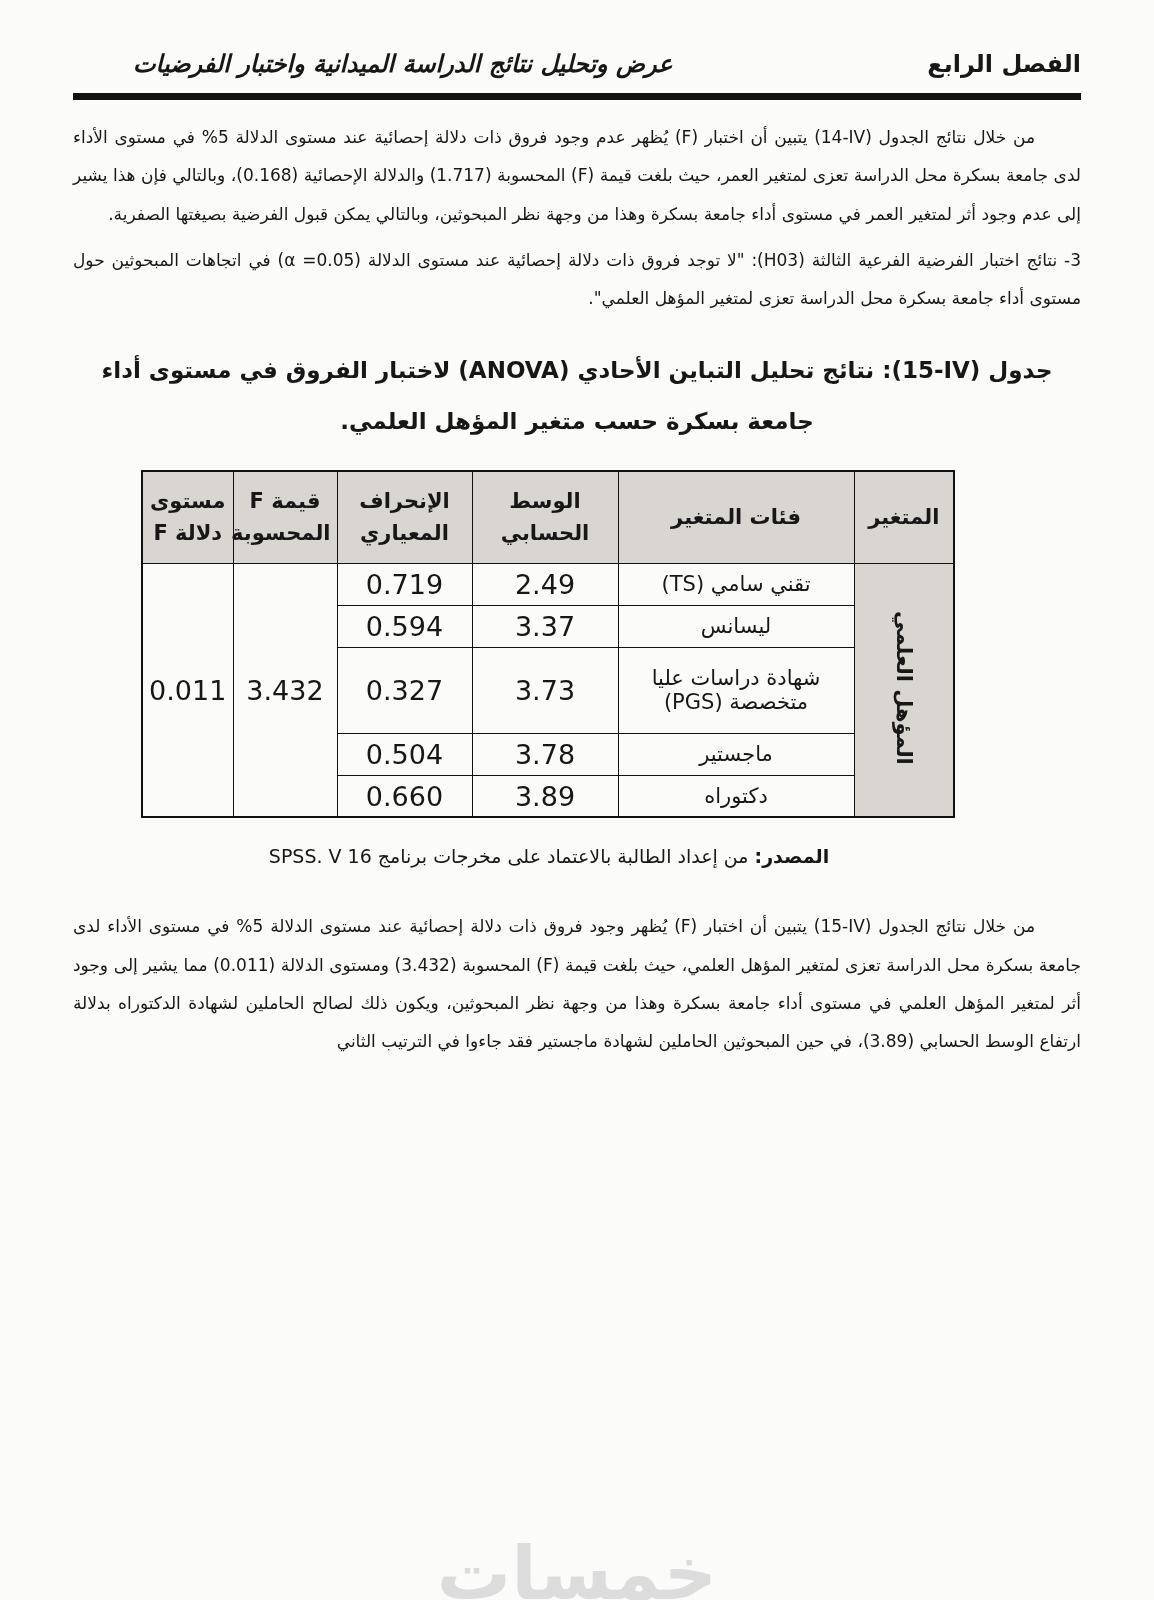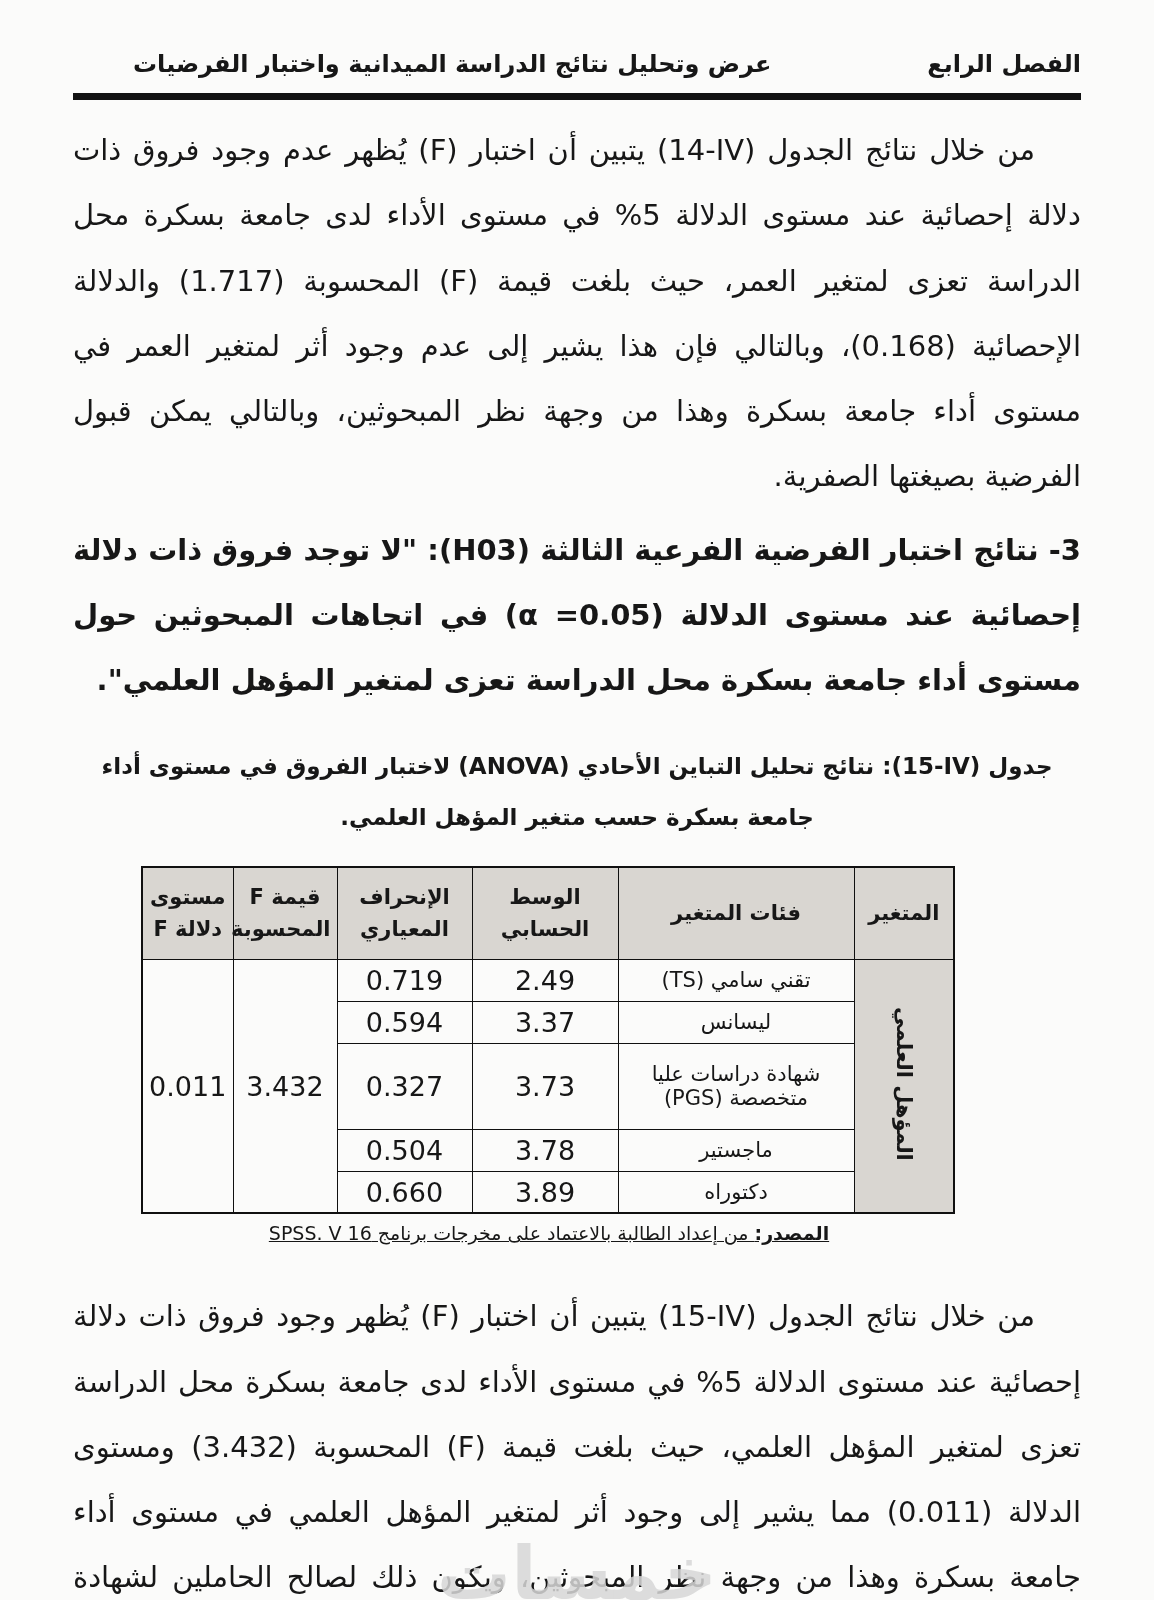--- a/index.html
+++ b/index.html
@@ -3,46 +3,46 @@
 <meta charset="utf-8">
 <style>
   * { margin:0; padding:0; box-sizing:border-box; }
   html,body { width:1154px; height:1600px; }
   body { font-family:"DejaVu Sans", sans-serif; background:#fbfbfa; color:#171717; }
   .page { position:relative; width:1154px; height:1600px; overflow:hidden; direction:rtl; }
   .content { padding:50px 73px 0 73px; }
 
   .header-row { display:flex; justify-content:space-between; align-items:flex-end;
                 font-weight:bold; font-size:24px; }
-  .header-row .title { margin-left:60px; }
+  .header-row .title { margin-left:60px;font-style:italic; }
   .rule { margin-top:15px; border-top:5px solid #121212; border-bottom:2px solid #121212; height:5px; }
 
-  p.body { font-size:29px; line-height:2.25; text-align:justify; text-align-last:right; }
+  p.body { font-size:17px; line-height:2.25; text-align:justify; text-align-last:right; }
   p.indent { text-indent:46px; }
-  p.bold { font-weight:bold; }
+  p.bold { font-weight:normal; }
   .mt-p1 { margin-top:18px; }
   .mt-p2 { margin-top:8px; }
   .mt-p3 { margin-top:26px; }
   .mt-p4 { margin-top:40px; }
 
   .caption { margin-top:28px; font-size:23px; font-weight:bold; line-height:2.2;
              text-align:center; }
 
   table.anova { border-collapse:collapse; margin-top:24px; margin-right:126px;
                 table-layout:fixed; width:812px; border:2px solid #101010; }
   .anova th, .anova td { border:1px solid #101010; text-align:center; vertical-align:middle;
                          font-size:21px; padding:3px 6px; }
   .anova th { background:#d9d6d1; font-weight:bold; height:92px; line-height:1.5; }
   .anova tbody tr { height:42px; }
   .anova tbody tr.tall { height:86px; }
   .anova td.num { font-size:27px; }
   .anova td.vcell { background:#d9d6d1; }
   .vtext { writing-mode:vertical-rl; font-weight:bold; font-size:21px; letter-spacing:1px; }
 
-  .source { width:812px; margin-right:126px; margin-top:8px; text-align:center; font-size:19px;text-decoration:underline; }
+  .source { width:812px; margin-right:126px; margin-top:27px; text-align:center; font-size:19px; }
   .source .lbl { font-weight:bold; }
 
   .page-number { position:absolute; left:0; right:0; bottom:92px; text-align:center; font-size:19px; }
   .watermark { position:absolute; left:0; right:0; bottom:-16px; text-align:center;
                font-size:74px; font-weight:bold; color:#d7d7d7; opacity:0.85; direction:rtl; }
 </style>
 </head>
 <body>
 
 <div class="page">

